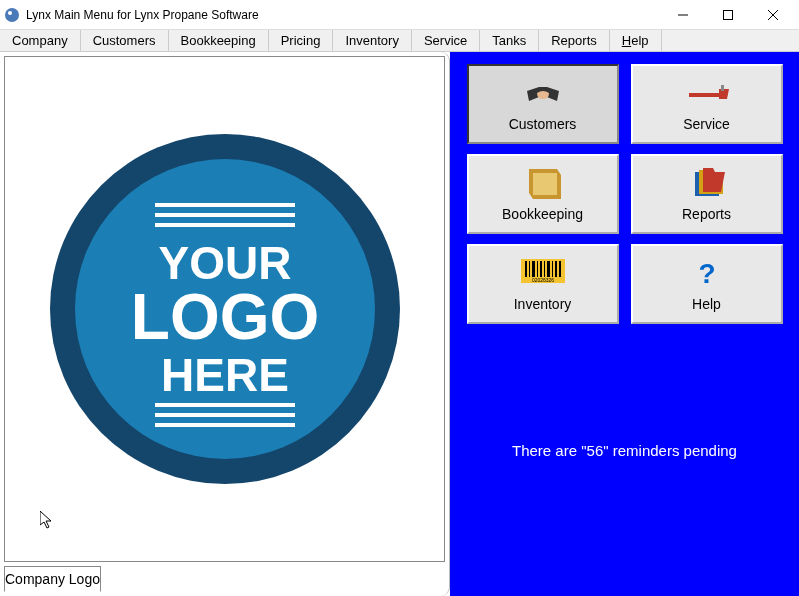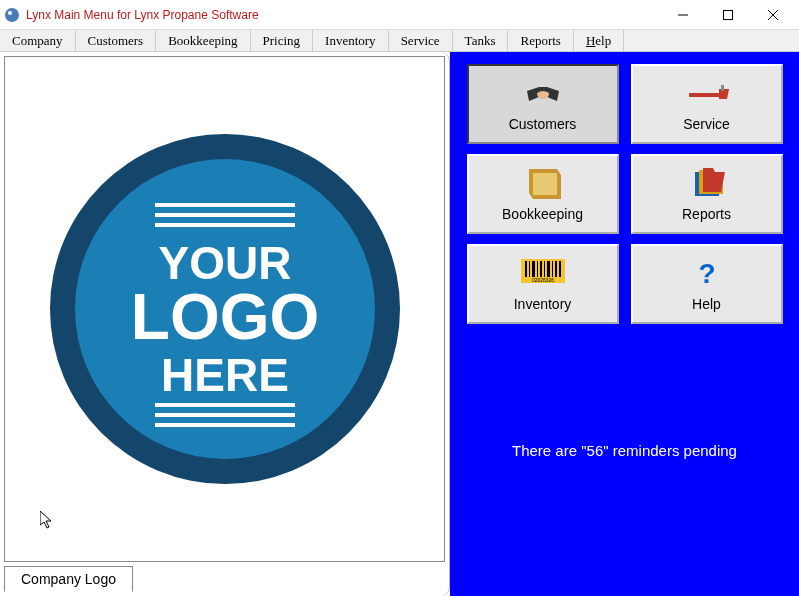--- a/index.html
+++ b/index.html
@@ -16,21 +16,21 @@
       background: #fff;
       border-bottom: 1px solid #ddd;
       display: flex;
       align-items: center;
       padding: 0 4px;
     }
     .titlebar .icon {
       width: 16px; height: 16px;
       margin-right: 6px;
     }
-    .titlebar .title { flex: 1; font-size: 12px; color: #b91c1c; }
+    .titlebar .title { flex: 1; font-size: 12px; color: #000000; }
     .win-controls { display: flex; }
     .win-btn {
       width: 45px; height: 28px;
       display: flex; align-items: center; justify-content: center;
       font-size: 13px;
       cursor: default;
     }
     .menubar {
       height: 22px;
       background: #f0f0f0;
@@ -38,21 +38,20 @@
       display: flex;
       align-items: stretch;
     }
     .menu-item {
       padding: 3px 12px;
       font-size: 13px;
       border-right: 1px solid #ccc;
       display: flex;
       align-items: center;
       cursor: default;
-      font-family: Liberation Serif, serif;
     }
     .menu-item .underline { text-decoration: underline; }
     .content {
       display: flex;
       height: 544px;
     }
     .left-panel {
       width: 450px;
       display: flex;
       flex-direction: column;
@@ -78,21 +77,21 @@
       bottom: 30px;
       width: 16px; height: 20px;
     }
     .tabs {
       height: 26px;
       display: flex;
       background: #fff;
       margin: 0 4px 4px 4px;
     }
     .tab {
-      padding: 4px 16px;
+      padding: 4px 0;
       border: 1px solid #888;
       background: #f0f0f0;
       font-size: 14px;
       cursor: default;
     }
     .tab.active {
       background: #fff;
       border-bottom: 1px solid #fff;
     }
     .right-panel {

